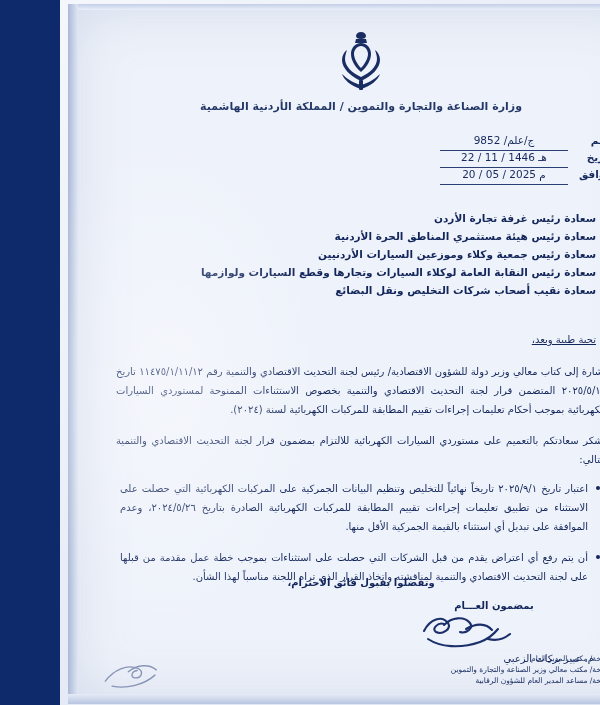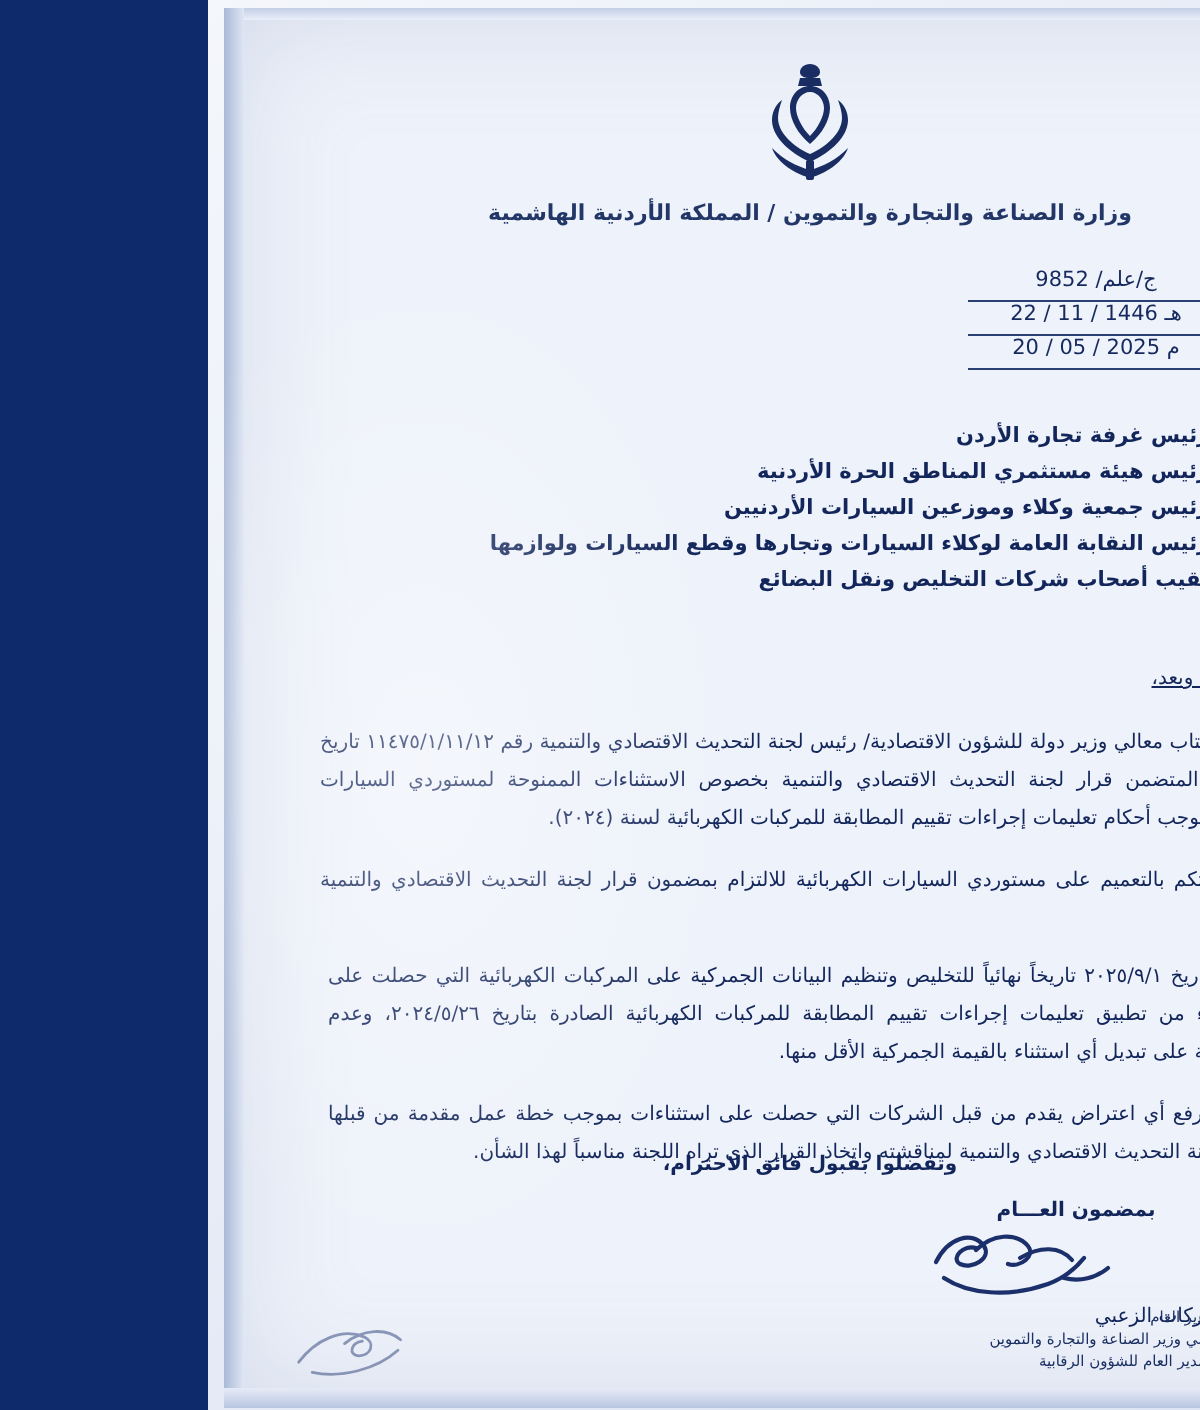--- a/index.html
+++ b/index.html
@@ -8,21 +8,21 @@
     background: #0f2a6b;
   }
   body {
     width: 600px;
     height: 705px;
     overflow: hidden;
     font-family: "DejaVu Sans", sans-serif;
   }
   .page {
     position: relative;
-    width: 496px;
+    width: 540px;
     height: 705px;
     background: #e8edf7;
     background-image:
       linear-gradient(135deg, rgba(255,255,255,0.55) 0%, rgba(226,233,246,0.1) 45%, rgba(200,212,235,0.35) 100%);
     box-sizing: border-box;
     overflow: hidden;
     padding-left: 47px;
   }
   
   .sheet {

